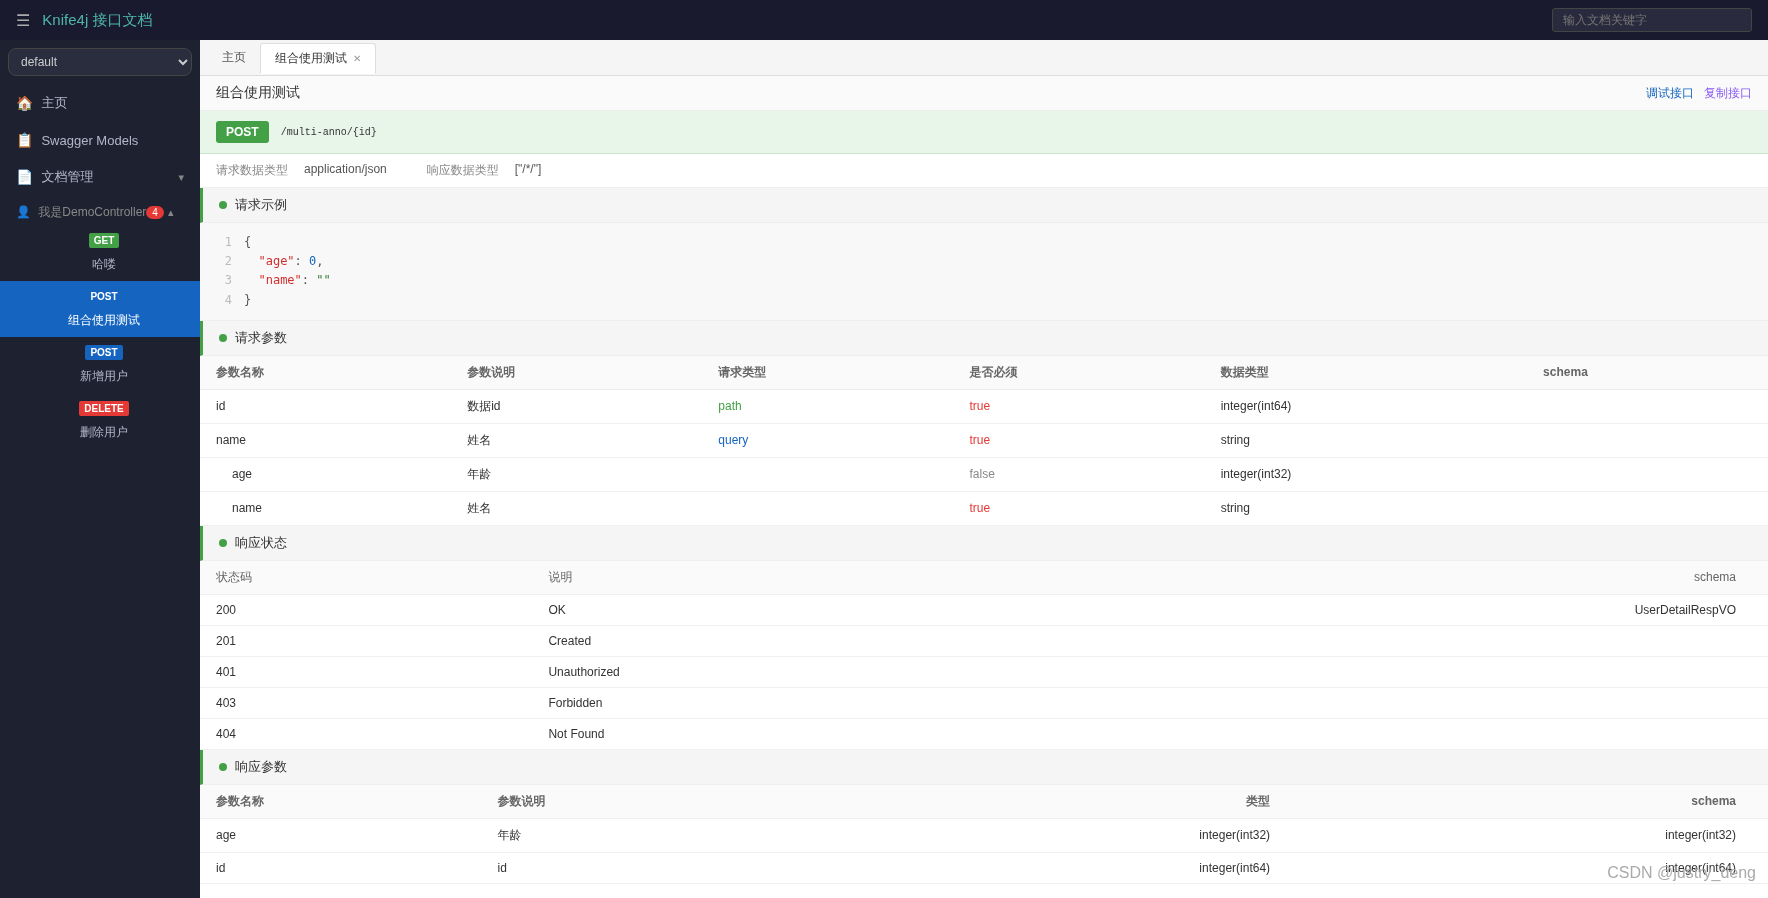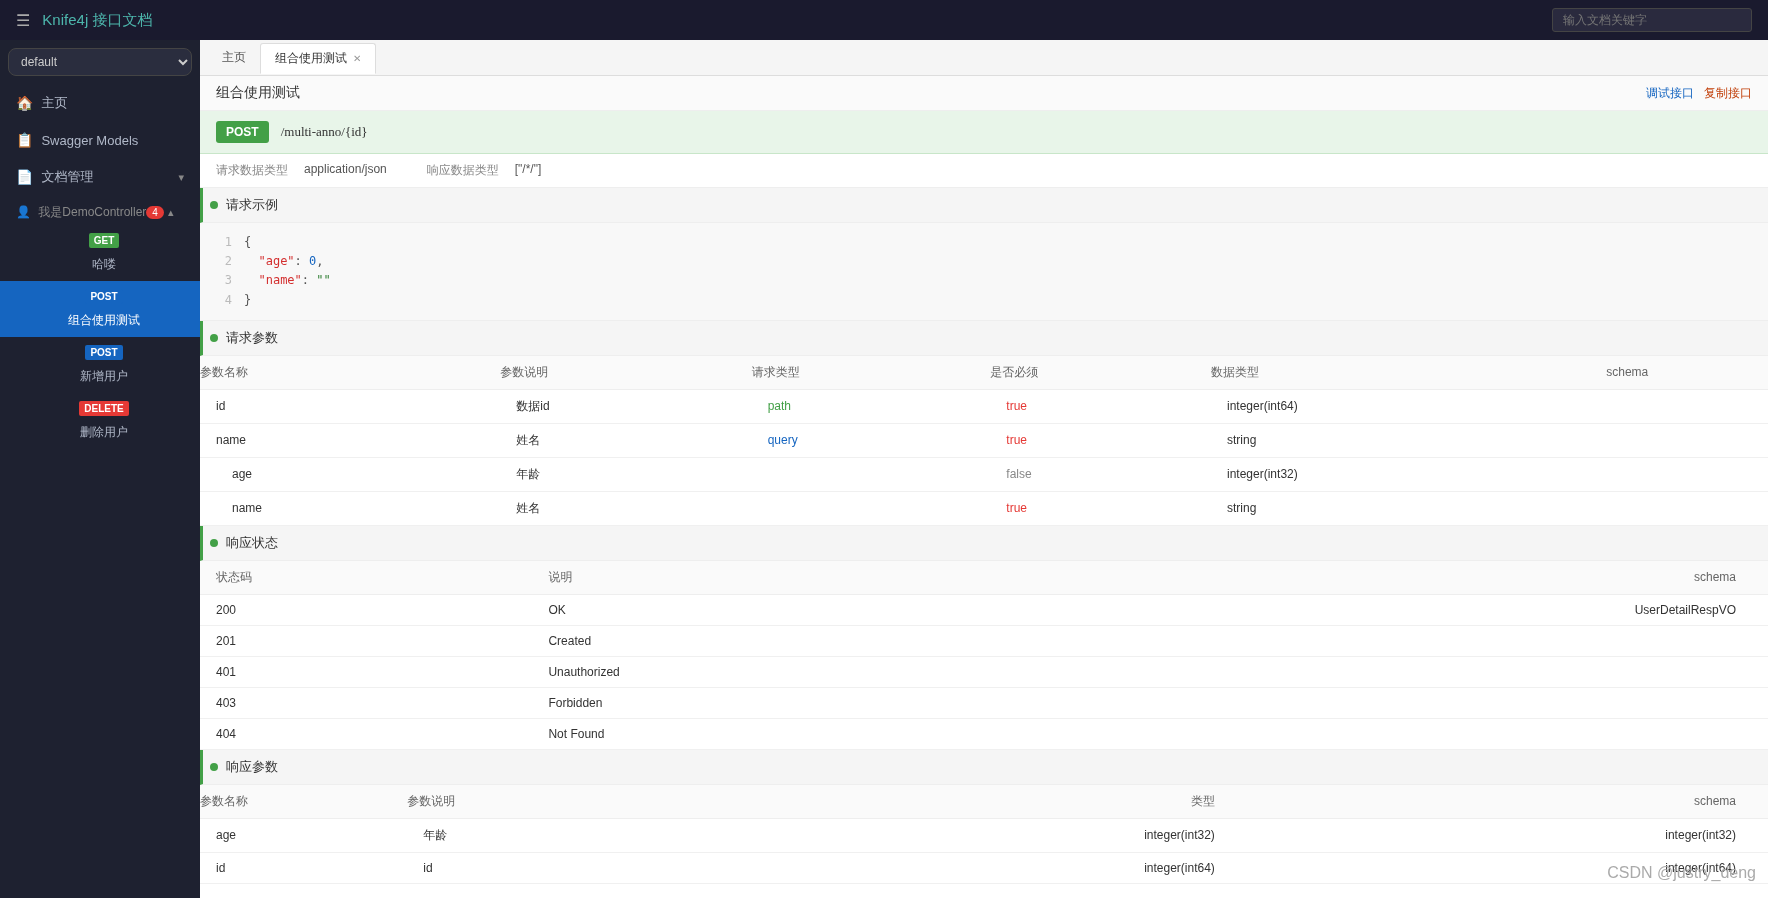--- a/index.html
+++ b/index.html
@@ -41,43 +41,43 @@
     .doc-area { flex: 1; overflow-y: auto; padding: 0; }
 
     
     .section-toolbar { display: flex; align-items: center; justify-content: space-between; padding: 8px 16px; background: #fafafa; border-bottom: 1px solid #eee; }
     .section-toolbar .section-title { font-size: 14px; font-weight: 500; color: #333; }
     .section-toolbar .actions { display: flex; gap: 10px; font-size: 12px; color: #666; }
 
     
     .endpoint-row { display: flex; align-items: center; padding: 10px 16px; background: #e8f5e9; border-bottom: 1px solid #c8e6c9; gap: 12px; }
     .endpoint-method { background: #43a047; color: #fff; padding: 4px 10px; border-radius: 3px; font-size: 12px; font-weight: bold; }
-    .endpoint-path { font-family: Liberation Serif, serif; font-size: 13px; color: #333; }
+    .endpoint-path { font-family: Liberation Mono, monospace; font-size: 10px; color: #333; }
 
     
     .info-row { display: flex; align-items: center; padding: 8px 16px; border-bottom: 1px solid #eee; font-size: 12px; color: #555; gap: 40px; }
     .info-item { display: flex; gap: 16px; }
     .info-label { color: #888; }
 
     
     .section-block { margin: 0; }
-    .section-heading { display: flex; align-items: center; gap: 8px; padding: 8px 7px; background: #f5f5f5; border-left: 3px solid #43a047; border-bottom: 1px solid #eee; font-size: 13px; font-weight: 500; color: #333; }
+    .section-heading { display: flex; align-items: center; gap: 8px; padding: 8px 16px; background: #f5f5f5; border-left: 3px solid #43a047; border-bottom: 1px solid #eee; font-size: 13px; font-weight: 500; color: #333; }
     .section-heading::before { content: ''; display: inline-block; width: 8px; height: 8px; background: #43a047; border-radius: 50%; }
 
     
     .code-block { background: #f8f8f8; padding: 10px 16px; font-family: monospace; font-size: 12px; color: #333; border-bottom: 1px solid #eee; line-height: 1.6; }
     .code-line { display: flex; gap: 12px; color: #555; }
     .code-line .ln { color: #bbb; min-width: 16px; text-align: right; user-select: none; }
     .code-key { color: #d32f2f; }
     .code-num { color: #1565c0; }
     .code-str { color: #2e7d32; }
 
     
     .param-table { width: 100%; border-collapse: collapse; font-size: 12px; }
-    .param-table th { background: #fafafa; padding: 8px 0; text-align: left; color: #666; font-weight: 400; border-bottom: 1px solid #eee; white-space: nowrap; }
+    .param-table th { background: #fafafa; padding: 8px 16px; text-align: left; color: #666; font-weight: 700; border-bottom: 1px solid #eee; white-space: nowrap; }
     .param-table td { padding: 8px 16px; border-bottom: 1px solid #f0f0f0; color: #333; vertical-align: middle; }
     .true-badge { color: #e53935; font-weight: 500; }
     .false-badge { color: #888; }
     .type-path { color: #43a047; font-weight: 500; }
     .type-query { color: #1565c0; font-weight: 500; }
     .type-body { color: #e65100; font-weight: 500; }
     .indent { padding-left: 32px !important; }
     .expand-icon { color: #666; cursor: pointer; margin-right: 4px; }
 
     
@@ -157,21 +157,21 @@
         <span class="close">✕</span>
       </div>
     </div>
 
     <div class="doc-area">
 
       <div class="section-toolbar">
         <span class="section-title">组合使用测试</span>
         <div class="actions">
           <span style="cursor:pointer;color:#1565c0;">调试接口</span>
-          <span style="cursor:pointer;color:#c2410c;">复制接口</span>
+          <span style="cursor:pointer;color:#8b5cf6;">复制接口</span>
         </div>
       </div>
 
       <div class="endpoint-row">
         <span class="endpoint-method">POST</span>
         <span class="endpoint-path">/multi-anno/{id}</span>
       </div>
 
       <div class="info-row">
         <div class="info-item">

